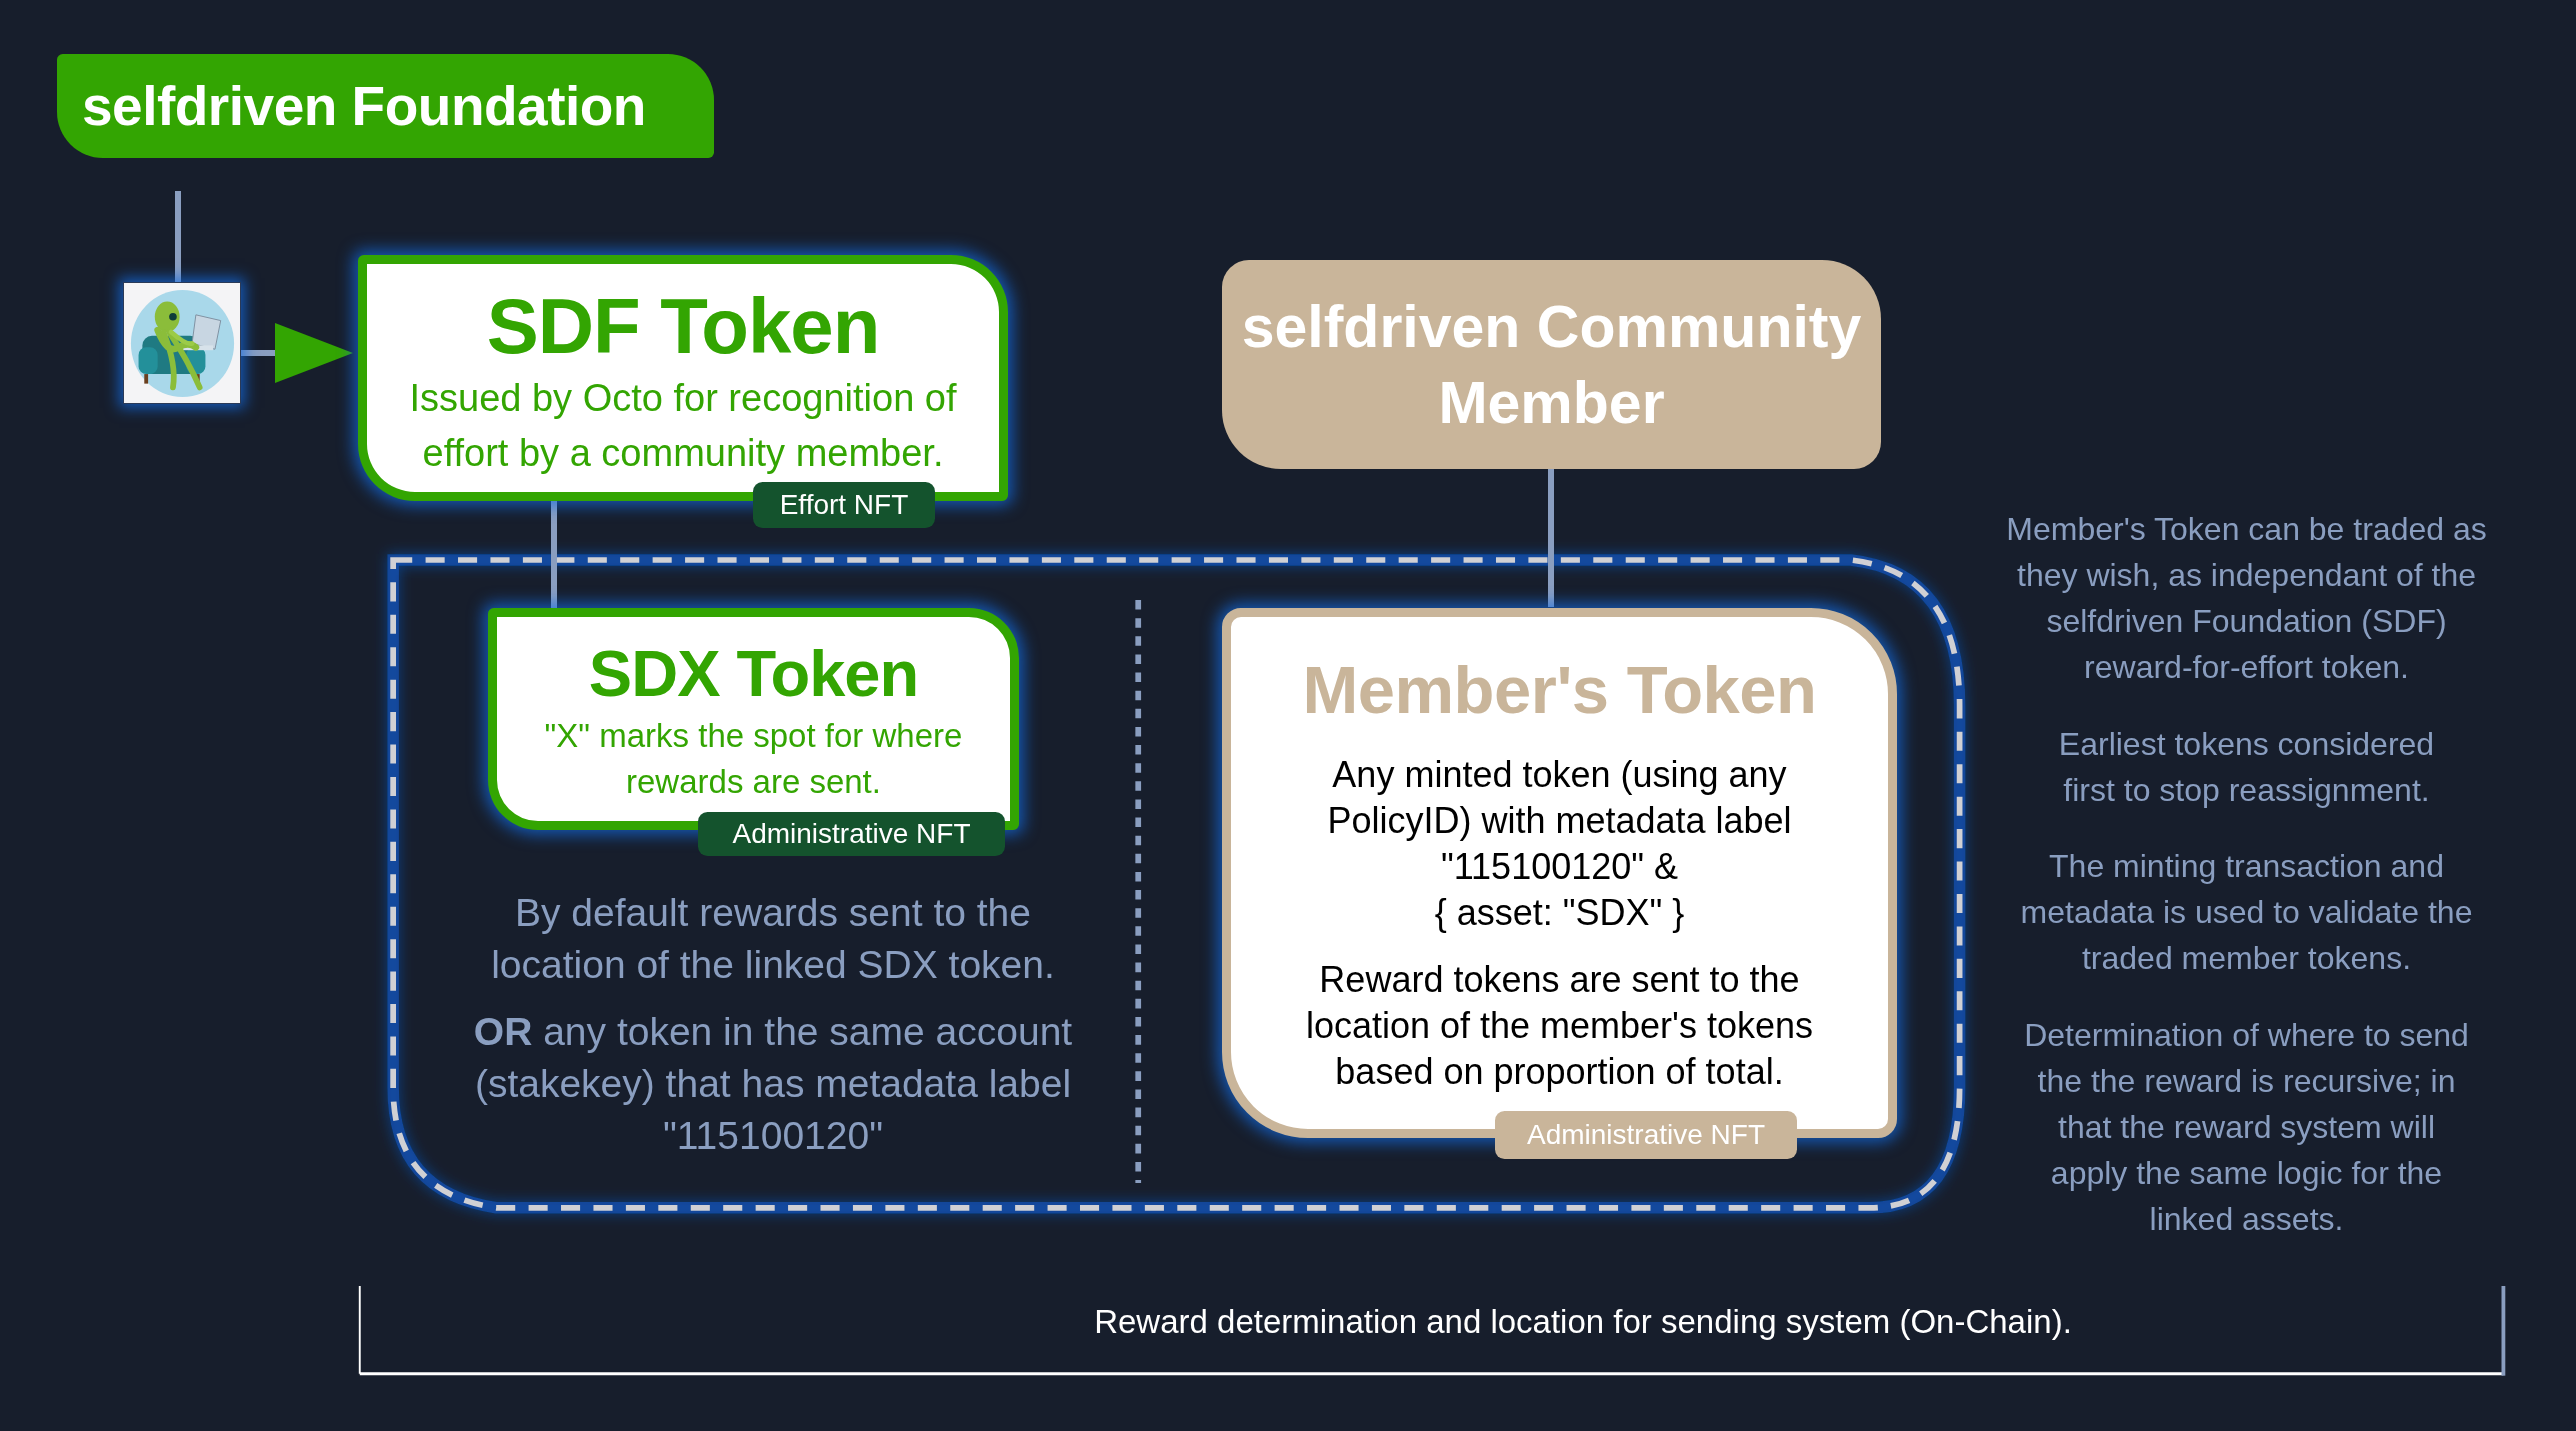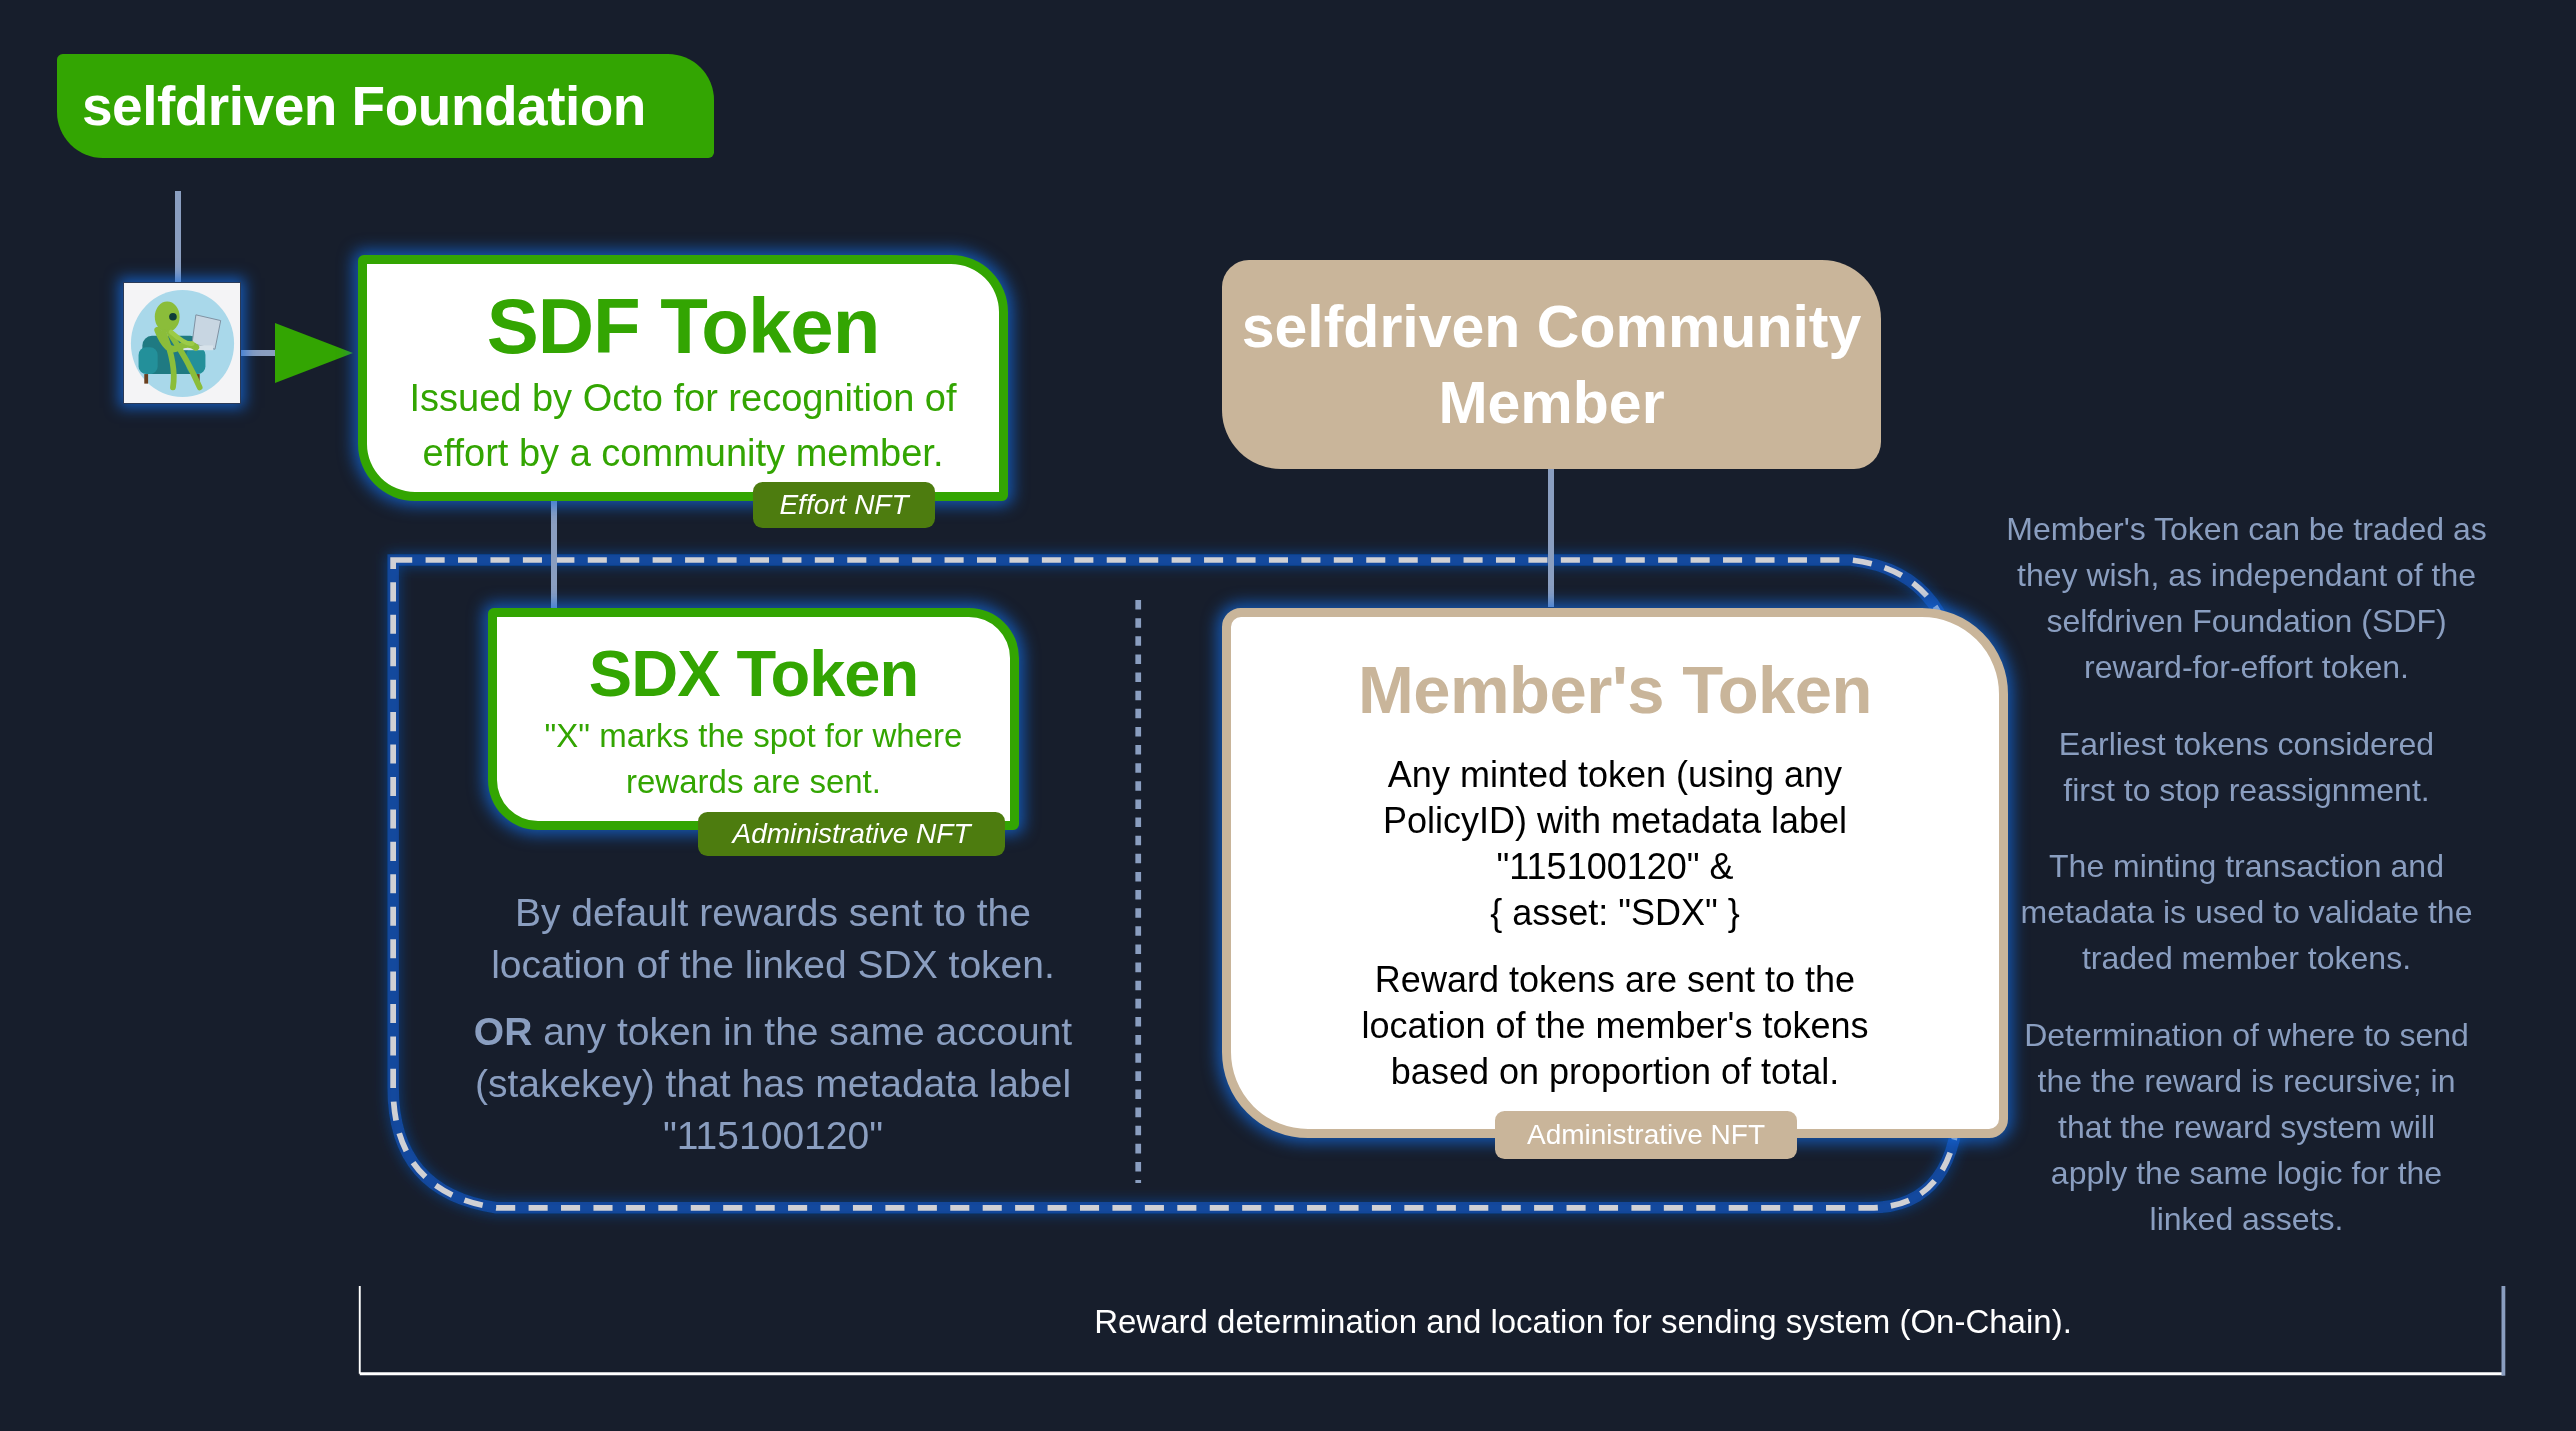--- a/index.html
+++ b/index.html
@@ -59,21 +59,21 @@
     padding-top: 18px;
   }
   .sdx .title { color: #33a502; font-weight: bold; font-size: 65px; line-height: 78px; letter-spacing: -1px; }
   .sdx .sub { color: #33a502; font-size: 33px; line-height: 46px; }
 
   .tag {
     color: #fff; font-size: 28px; text-align: center;
     display: flex; align-items: center; justify-content: center;
     border-radius: 9.5px;
   }
-  .tag.green { background: #4d7c0f; font-style: italic; }
+  .tag.green { background: #14532d; }
   .tag.tan { background: #c9b59a; }
 
   .effort-tag { left: 753px; top: 482px; width: 182px; height: 46px; }
   .sdx-tag { left: 698px; top: 812px; width: 307px; height: 44px; }
   .member-tag { left: 1495px; top: 1111px; width: 302px; height: 48px; }
 
   
   .container-svg { left: 0; top: 0; width: 2576px; height: 1431px; pointer-events: none; }
 
   .left-notes {
@@ -87,21 +87,21 @@
   .community {
     left: 1222px; top: 260px; width: 659px; height: 209px;
     background: #c9b59a;
     border-radius: 27px 59px 27px 59px;
     display: flex; align-items: center; justify-content: center; text-align: center;
     color: #fff; font-weight: bold; font-size: 59px; line-height: 76px;
     padding: 0 19px; box-sizing: border-box;
   }
 
   .member {
-    left: 1222px; top: 608px; width: 786px; height: 530px;
+    left: 1222px; top: 608px; width: 675px; height: 530px;
     border-radius: 19px 86px 19px 86px;
     padding-top: 32px;
   }
   .member .title { color: #c9b59a; font-weight: bold; font-size: 67px; line-height: 82px; letter-spacing: -0.5px; }
   .member .body { color: #000; font-size: 36px; line-height: 46px; margin-top: 21px; }
   .member .body2 { color: #000; font-size: 36px; line-height: 46px; margin-top: 21px; }
 
   .right-notes {
     left: 1965px; top: 506px; width: 563px; text-align: center;
     color: #8a9ec0; font-size: 32px; line-height: 46px;

